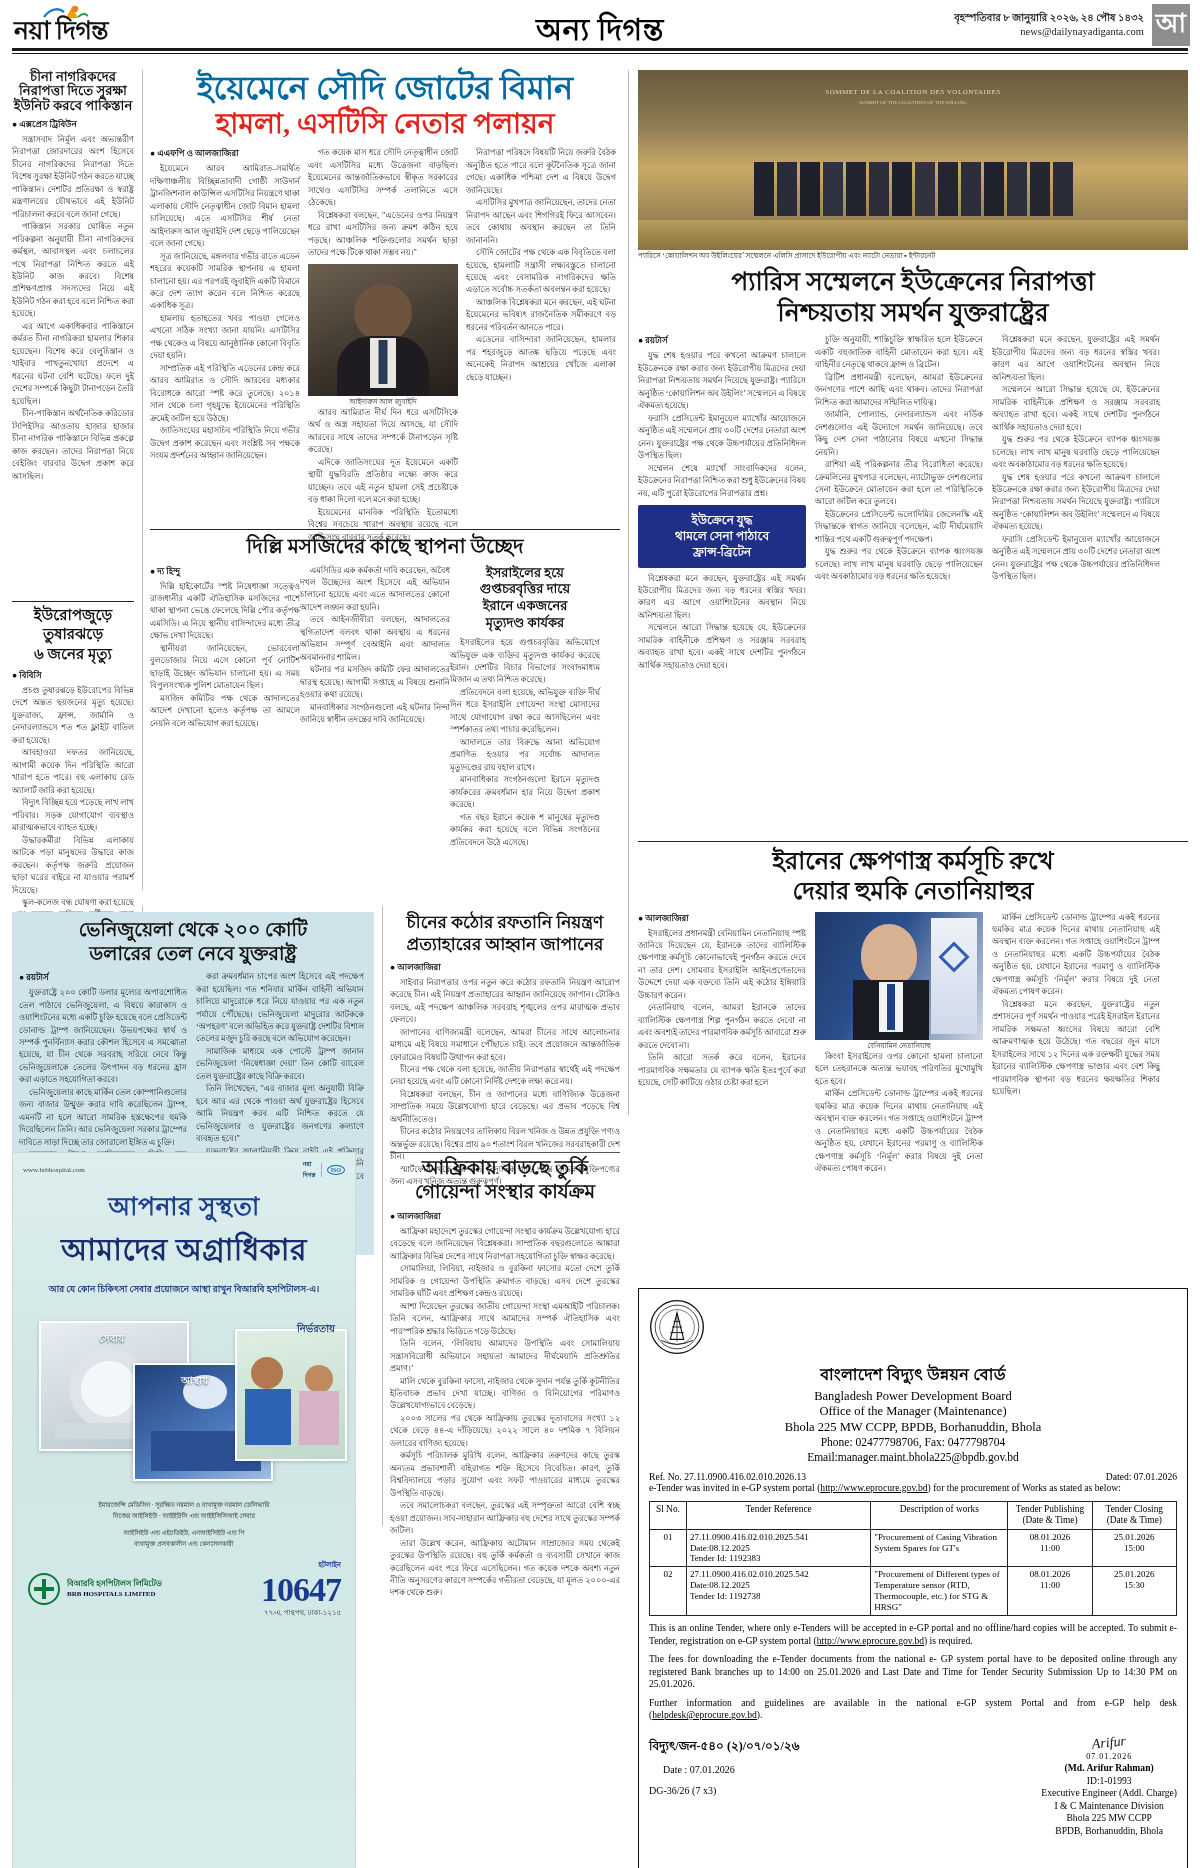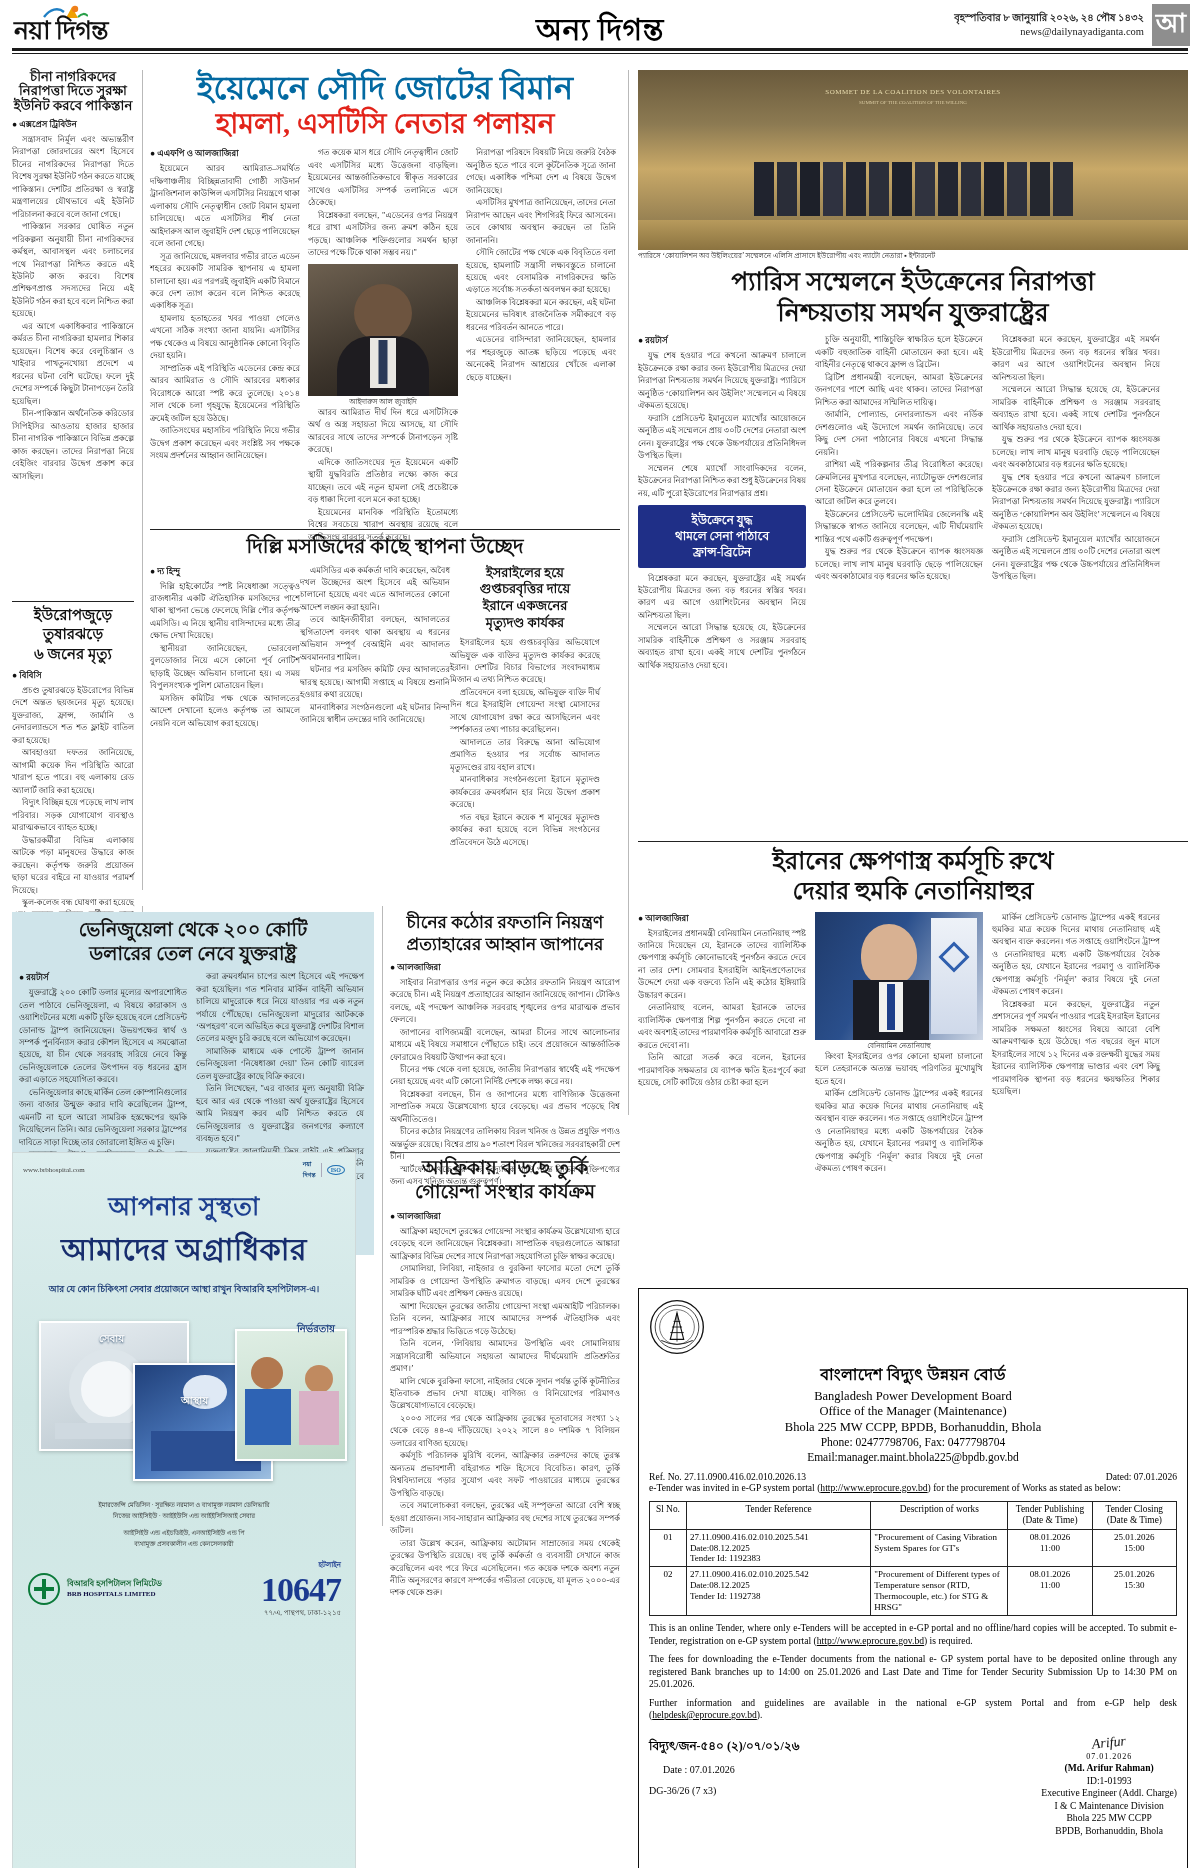--- a/index.html
+++ b/index.html
@@ -405,21 +405,21 @@
           <div style="position:absolute;left:48px;top:10px;width:44px;height:34px;border-radius:50%;background:#dfe9f5;"></div>
           <div style="position:absolute;left:16px;bottom:8px;width:110px;height:40px;background:#2b4f93;"></div>
         </div>
         <div style="position:absolute;right:8px;top:26px;width:112px;height:132px;background:linear-gradient(170deg,#dfeee4,#bfd9c9);border:2px solid #fff;box-shadow:0 1px 4px rgba(0,0,0,.2);">
           <div style="position:absolute;left:14px;top:26px;width:32px;height:32px;border-radius:50%;background:#b2784f;"></div>
           <div style="position:absolute;left:8px;top:58px;width:46px;height:56px;background:#2e63b4;"></div>
           <div style="position:absolute;right:12px;top:34px;width:28px;height:28px;border-radius:50%;background:#c08a60;"></div>
           <div style="position:absolute;right:6px;top:60px;width:40px;height:54px;background:#d9b1c6;"></div>
         </div>
         <div style="position:absolute;left:86px;top:28px;font-size:10px;color:#fff;font-weight:bold;text-shadow:0 1px 2px #246;">সেবায়</div>
-        <div style="position:absolute;left:168px;top:90px;font-size:10px;color:#fff;font-weight:bold;text-shadow:0 1px 2px #246;">আস্থায়</div>
+        <div style="position:absolute;left:168px;top:70px;font-size:10px;color:#fff;font-weight:bold;text-shadow:0 1px 2px #246;">আস্থায়</div>
         <div style="position:absolute;right:20px;top:18px;font-size:10px;color:#1c3f7f;font-weight:bold;">নির্ভরতায়</div>
       </div>
 
       <div class="brb-list" style="white-space:pre-line;">ইমারজেন্সি মেডিসিন  ·  সুরক্ষিত নরমাল ও ব্যথামুক্ত নরমাল ডেলিভারি
 নিজের আইসিইউ  ·  আইইউসি এন্ড আইইসিসিআই সেবার</div>
       <div class="brb-list" style="white-space:pre-line;">আইসিইউ এন্ড এইচডিইউ, এনআইসিইউ এন্ড পি
 ব্যথামুক্ত প্রসবকালীন এন্ড কেনসেলকারী</div>
 
       <div class="brb-bottom">
         <div style="display:flex;align-items:center;gap:6px;">

